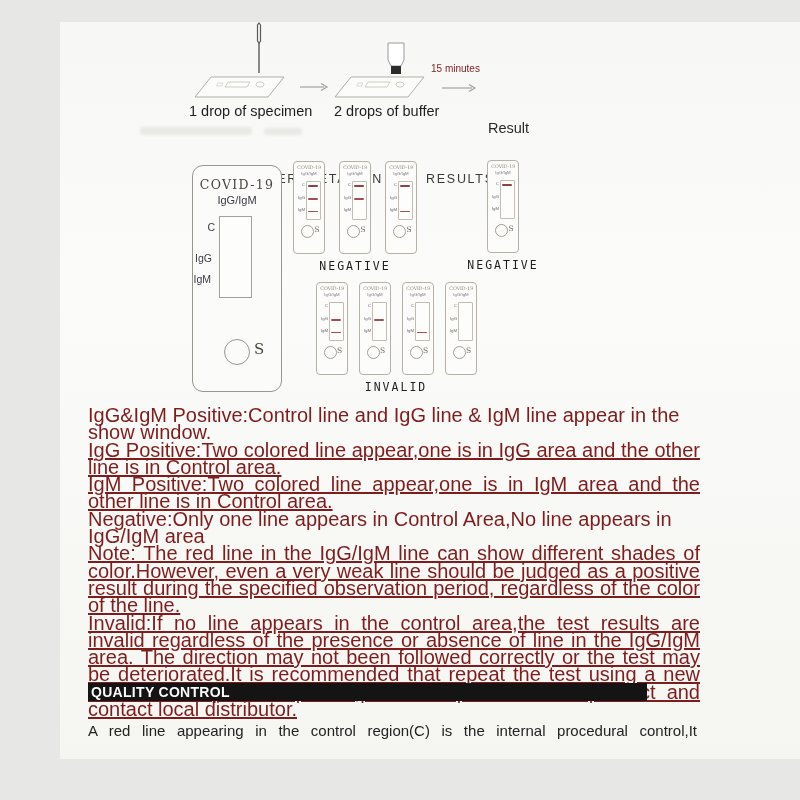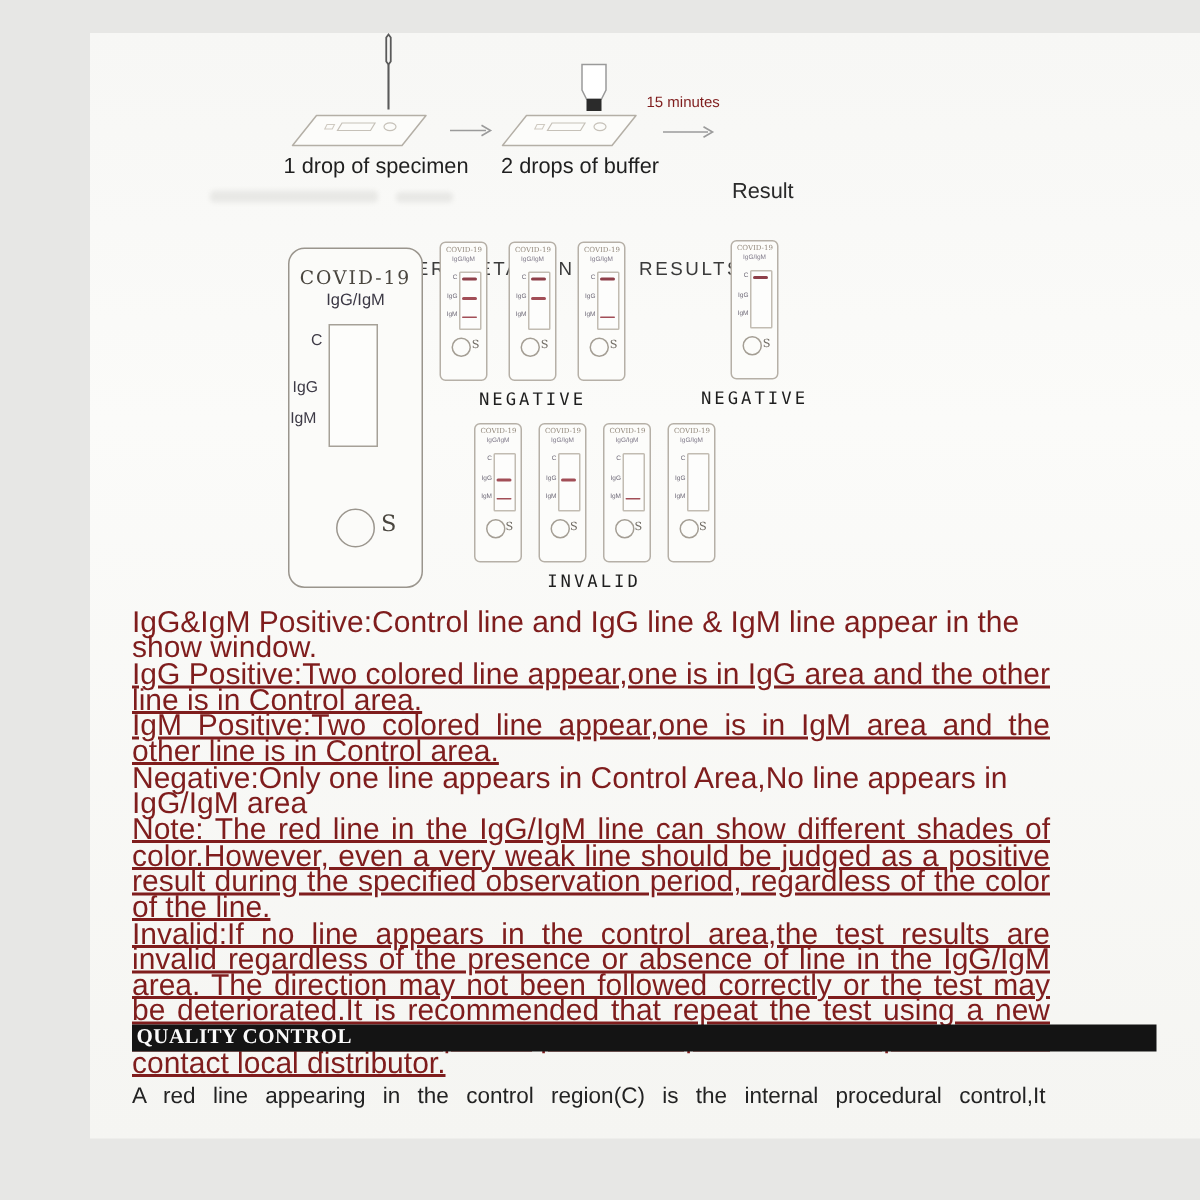--- a/index.html
+++ b/index.html
@@ -54,21 +54,21 @@
   .mc-s{position:absolute;left:20.5px;top:63px;font-family:"DejaVu Serif",serif;font-size:7.5px;color:#6e6961;}
   .group-label{margin-top:5px;font-family:"DejaVu Sans Mono",monospace;font-size:11.5px;
                letter-spacing:2px;color:#1f1f1f;}
 
   
   .bodytext{width:612px;font-size:20px;line-height:17.3px;color:#7f1d1d;}
   .bodytext p{margin:0;}
   .bodytext p.just{text-align:justify;text-decoration:underline;}
 
   
-  .qc-bar{width:683px;height:18px;background:var(--qc-bar);display:flex;align-items:center;font-family:Liberation Serif, serif;}
+  .qc-bar{width:559px;height:18px;background:var(--qc-bar);display:flex;align-items:center;}
   .qc-heading{color:#fafafa;font-size:14px;font-weight:700;letter-spacing:.3px;padding-left:3px;line-height:18px;}
   .qc-body{width:609px;font-size:15px;line-height:17px;color:#232323;text-align:justify;text-align-last:justify;}
 
   svg{display:block;}
 </style>
 </head>
 <body>
 
 <div class="stage">
   <div class="page"></div>

